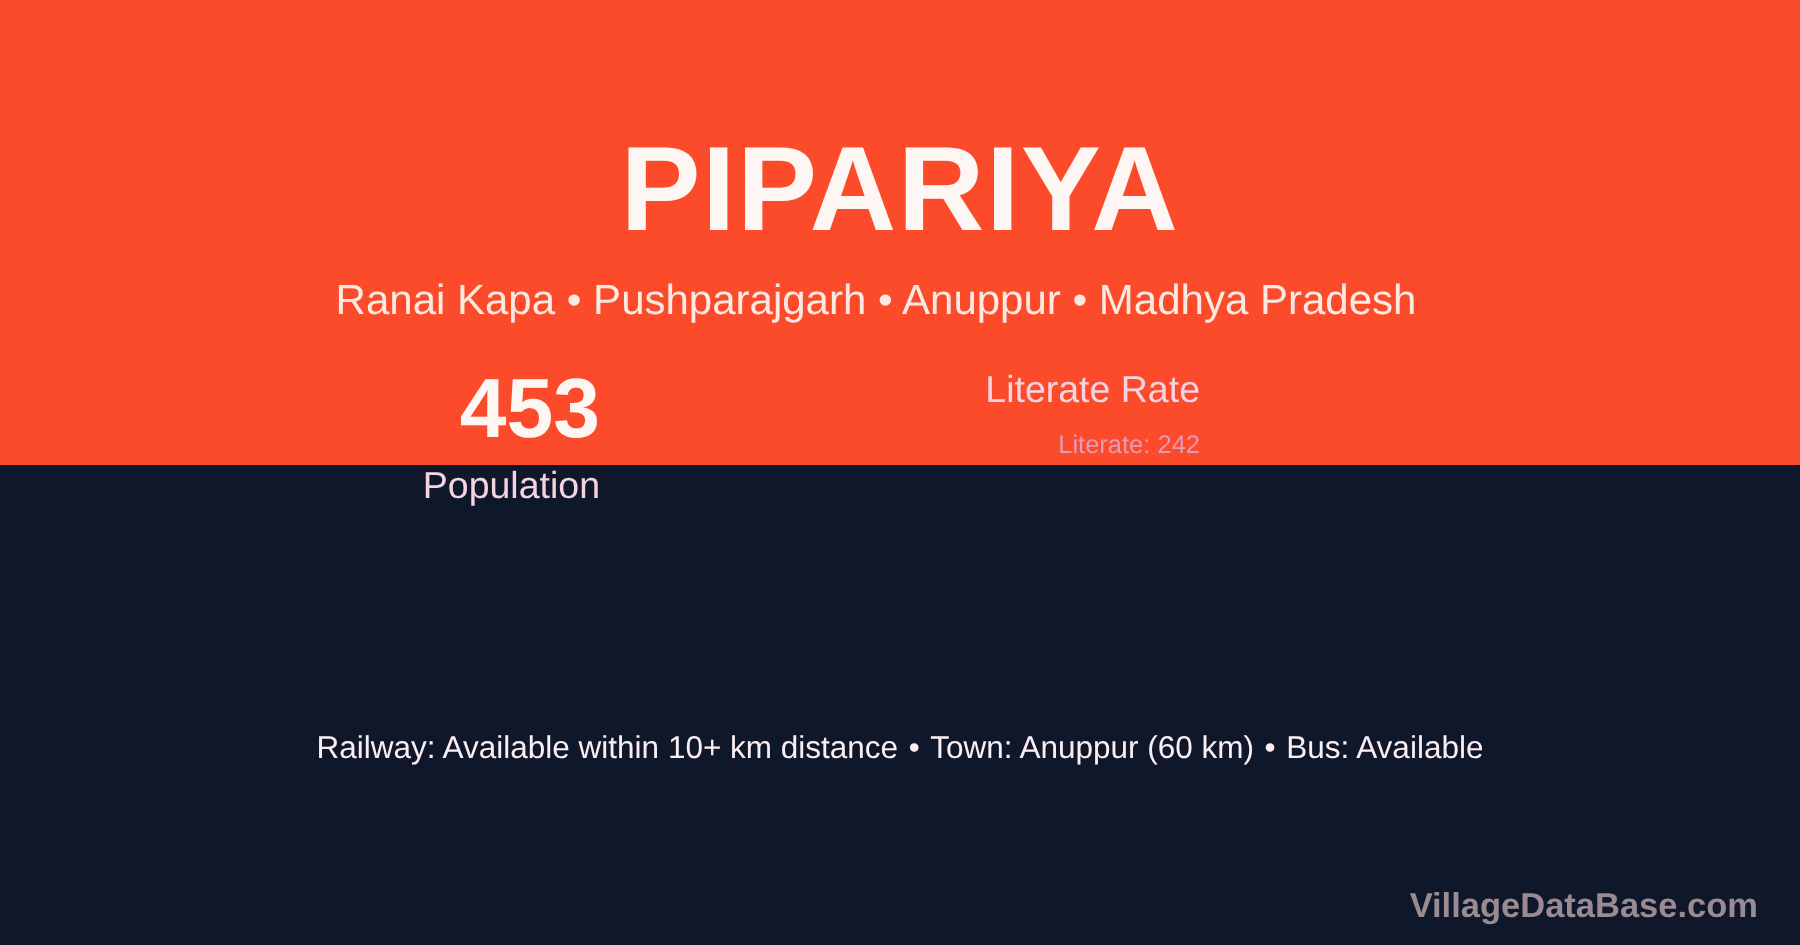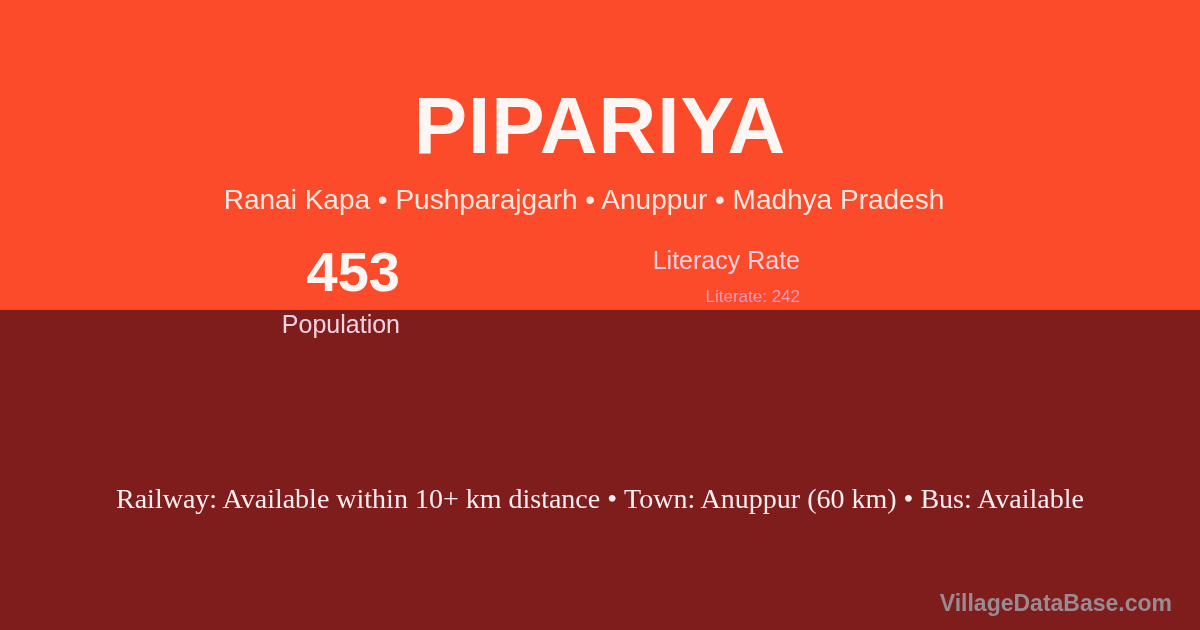--- a/index.html
+++ b/index.html
@@ -12,21 +12,21 @@
     height: 630px;
     overflow: hidden;
     font-family: "Liberation Sans", sans-serif;
     background: #ab0349;
   }
 
   #card {
     position: relative;
     width: 1200px;
     height: 630px;
-    background: #7f1d1d;
+    background: #0f172a;
     overflow: hidden;
   }
 
   
   #top-band {
     position: absolute;
     left: 0;
     top: 0;
     width: 1200px;
     height: 310px;
@@ -99,25 +99,24 @@
     white-space: nowrap;
   }
 
   
   #amenities-line {
     position: absolute;
     left: 0;
     top: 484px;
     width: 1200px;
     text-align: center;
-    font-size: 28px;
+    font-size: 21px;
     line-height: 30px;
     color: #fbeef2;
     white-space: nowrap;
-    font-family: Liberation Serif, serif;
   }
   .amenity-sep {
     padding: 0 7px;
     color: #fbeef2;
   }
 
   
   #footer-watermark {
     position: absolute;
     right: 28px;
@@ -142,21 +141,21 @@
 
   <div id="stats-row">
 
     <div class="stat-block">
       <div class="stat-value">453</div>
       <div class="stat-label">Population</div>
     </div>
 
 
     <div class="stat-block">
-      <div class="stat-label">Literacy Rate</div>
+      <div class="stat-label">Literate Rate</div>
       <div class="stat-sub">Literate: 242</div>
     </div>
 
   </div>
 
   <div id="amenities-line"><span>Railway: Available within 10+ km distance</span><span class="amenity-sep">•</span><span>Town: Anuppur (60 km)</span><span class="amenity-sep">•</span><span>Bus: Available</span></div>
 
   <div id="footer-watermark">VillageDataBase.com</div>
 
 </div>

